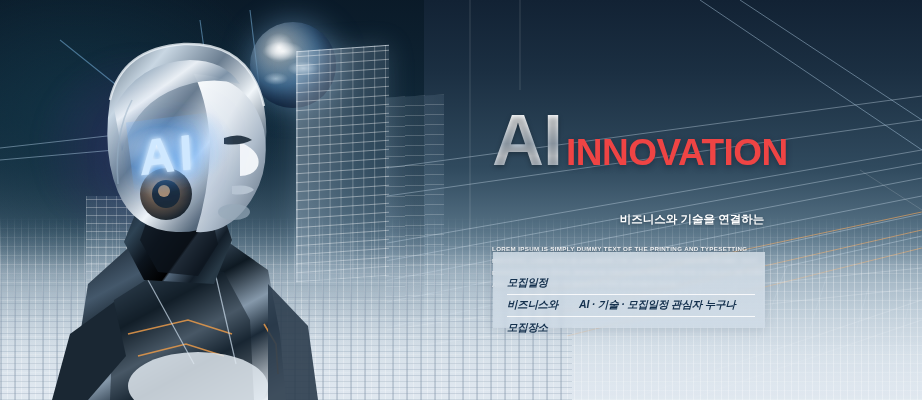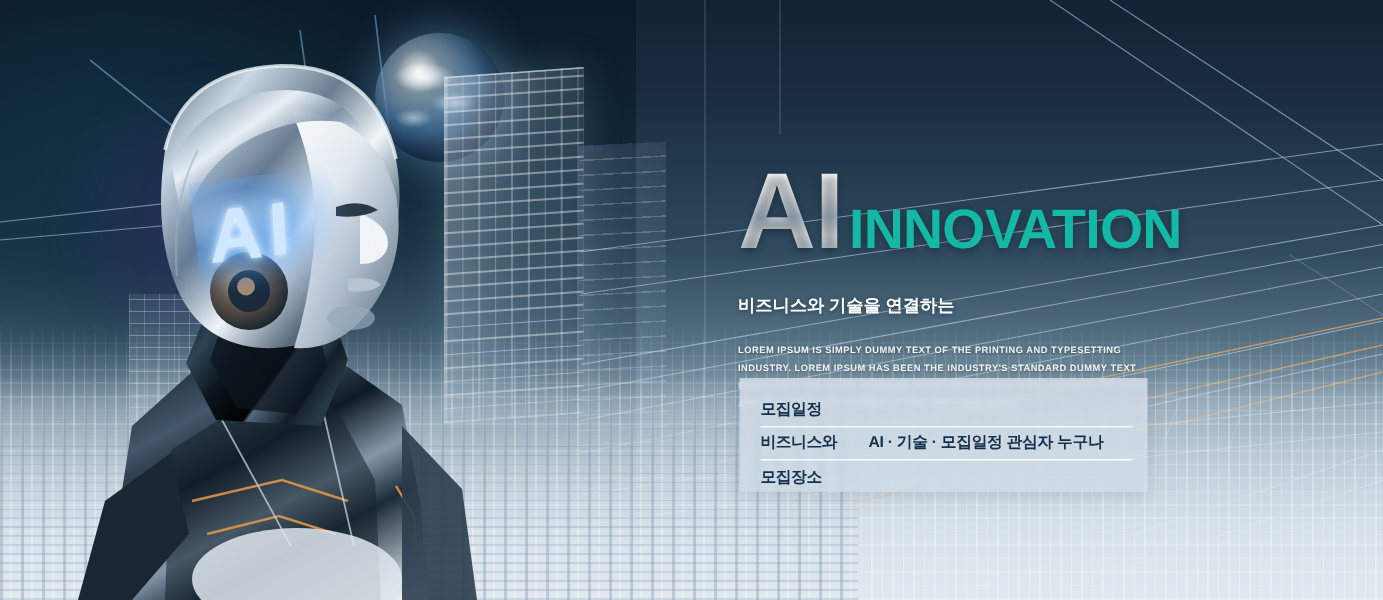--- a/index.html
+++ b/index.html
@@ -144,46 +144,47 @@
   .title .ai{
     font-size:72px;font-weight:700;letter-spacing:-1px;
     background:linear-gradient(180deg,#ffffff 0%,#f2f6fa 30%,#b9c8d6 55%,#e9eff5 72%,#9fb1c2 100%);
     -webkit-background-clip:text;background-clip:text;
     -webkit-text-fill-color:transparent;color:#e8eef4;
     text-shadow:0 2px 5px rgba(0,0,0,.28);
     display:inline-block;vertical-align:-2px;
   }
   .title .innov{
     font-size:37px;font-weight:700;letter-spacing:-.5px;
-    color:#14b8a6;display:inline-block;vertical-align:-2px;margin-left:4px;
+    color:#ef4444;display:inline-block;vertical-align:-2px;margin-left:4px;
     text-shadow:0 2px 6px rgba(10,24,40,.45);
     margin-top:46px;
   }
 
   .sub{
-    margin-top:18px;
+    margin-top:34px;
     font-size:11.5px;font-weight:700;line-height:1.62;color:#ffffff;
     text-shadow:0 1px 3px rgba(10,24,40,.5);
+    text-align:center;
   }
   .lorem{
     margin-top:14px;
     font-size:6.2px;line-height:1.95;letter-spacing:.35px;
     color:rgba(255,255,255,.92);font-weight:600;
     text-transform:uppercase;max-width:282px;
     text-shadow:0 1px 2px rgba(10,24,40,.4);
   }
 
   
   .panel{
     position:absolute;left:493px;top:252px;width:272px;height:76px;
     background:linear-gradient(180deg, rgba(222,231,240,.72) 0%, rgba(208,220,232,.62) 100%);
     backdrop-filter:blur(2px);
     box-shadow:0 2px 10px rgba(30,50,70,.12);
   }
-  .panel-inner{position:absolute;left:14px;top:10px;right:10px;}
+  .panel-inner{position:absolute;left:14px;top:20px;right:10px;font-style:italic;}
   .row{display:flex;align-items:center;height:21.5px;border-bottom:1px solid rgba(255,255,255,.85);}
   .row:last-child{border-bottom:none;}
   .row .k{
     width:72px;flex:0 0 72px;
     font-size:10.5px;font-weight:700;color:#14304d;letter-spacing:-.3px;
   }
   .row .v{
     font-size:10.5px;font-weight:700;color:#14304d;letter-spacing:-.2px;white-space:nowrap;
   }
 </style>

